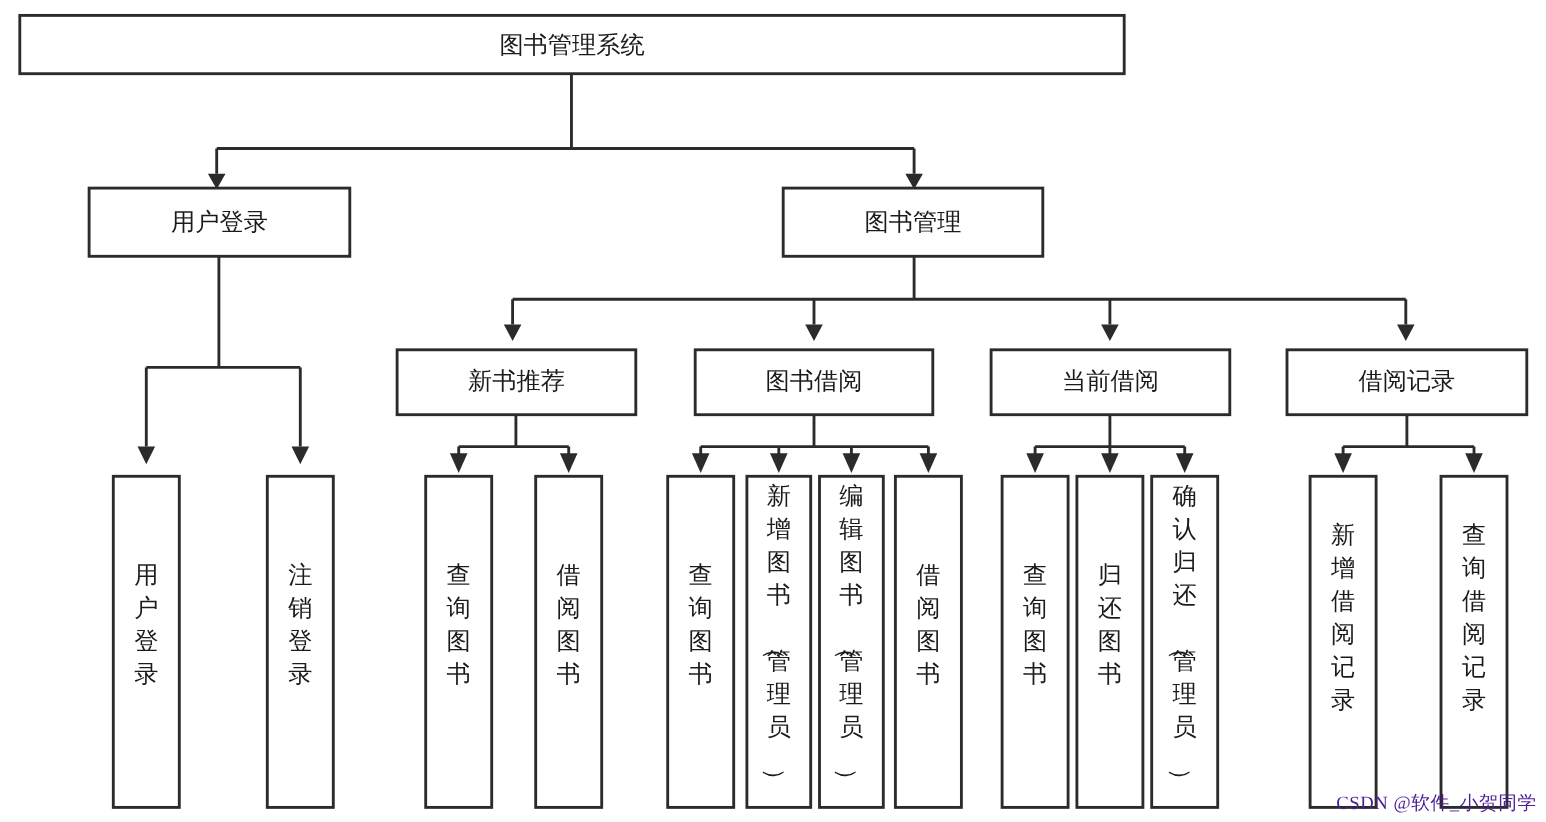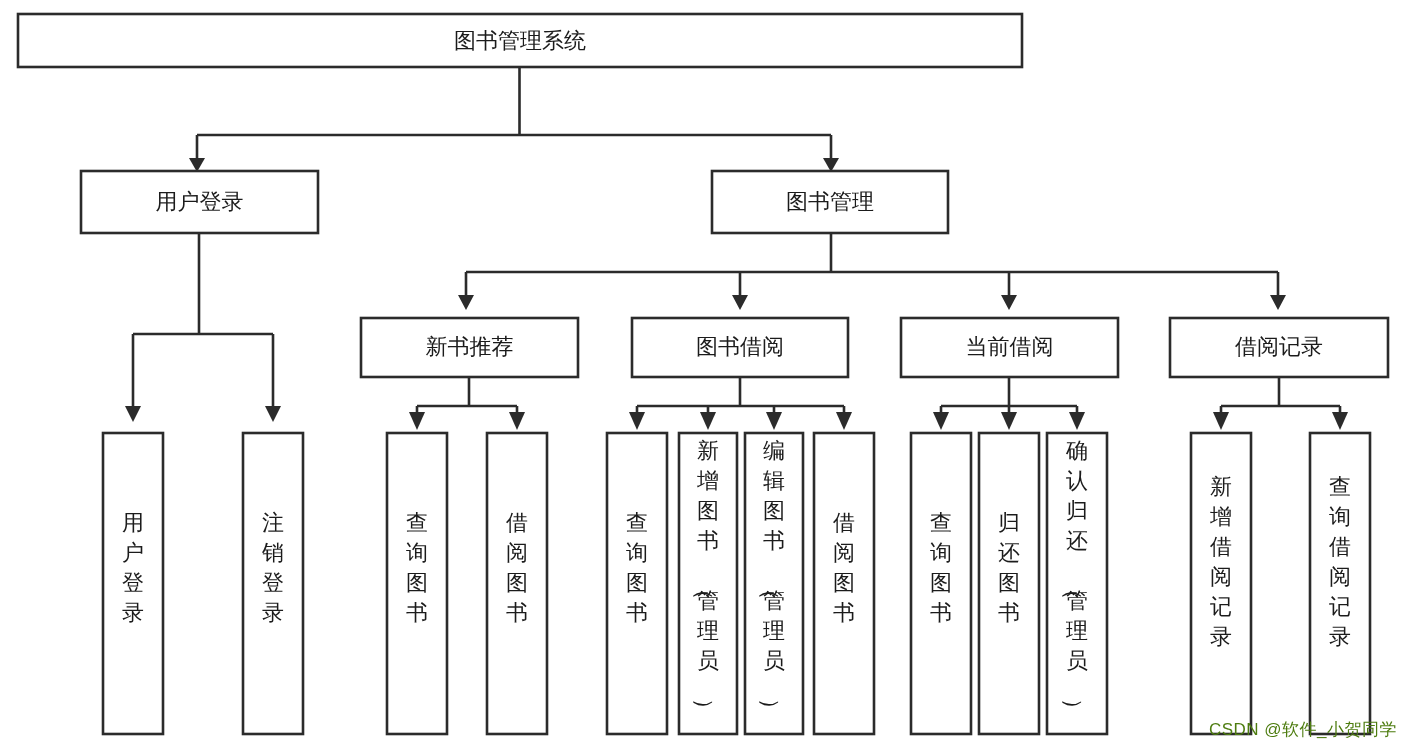--- a/index.html
+++ b/index.html
@@ -49,23 +49,23 @@
   .node-label-v {
     font-family: "Liberation Sans", "DejaVu Sans", sans-serif;
     font-size: 22px;
     fill: #1b1b1b;
     text-anchor: middle;
   }
   .watermark-text {
     position: absolute;
     right: 8px;
     bottom: 6px;
-    font-family: Liberation Sans, sans-serif;
+    font-family: Liberation Serif, serif;
     font-size: 17px;
-    color: #4d7c0f;
+    color: #4c1d95;
     white-space: nowrap;
     letter-spacing: 0.5px;
   }
 </style>
 </head>
 <body>
 
 <div id="diagram-root">
   <svg class="diagram-canvas" viewBox="0 0 1405 747" xmlns="http://www.w3.org/2000/svg">
 

